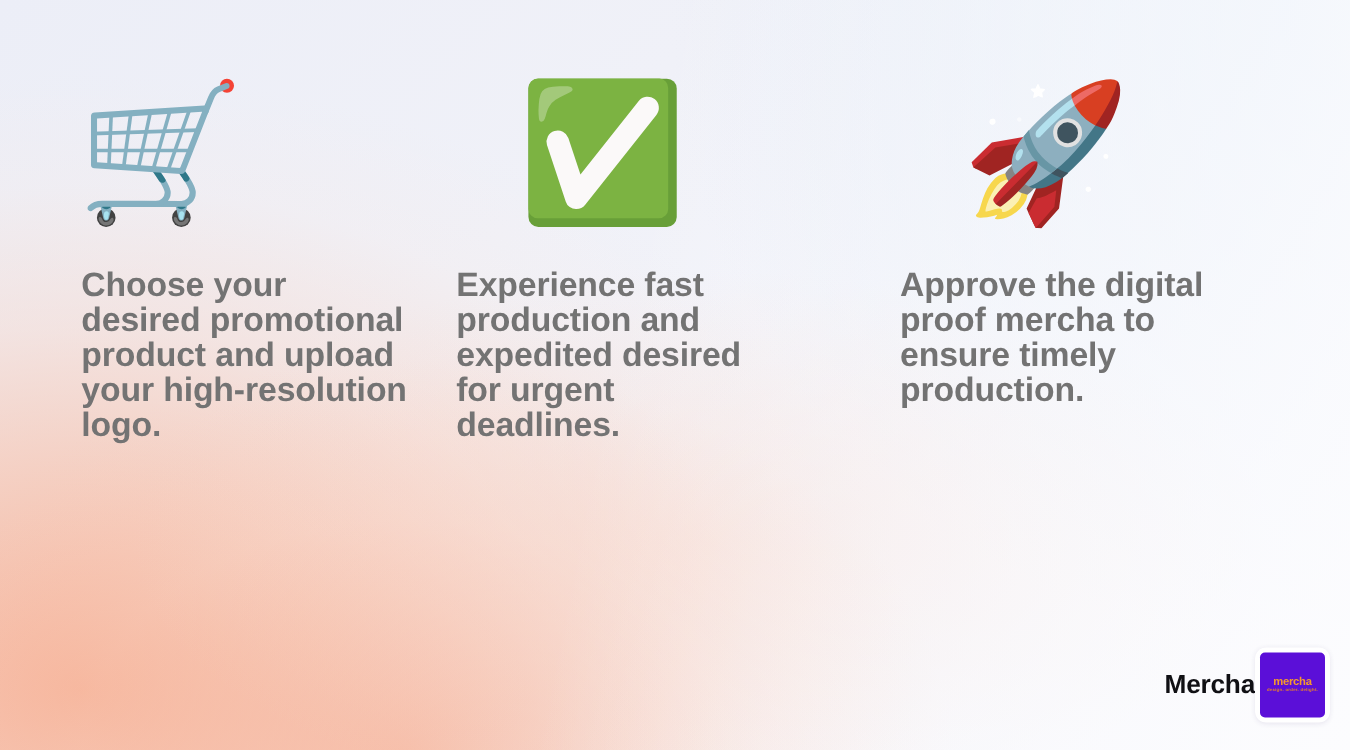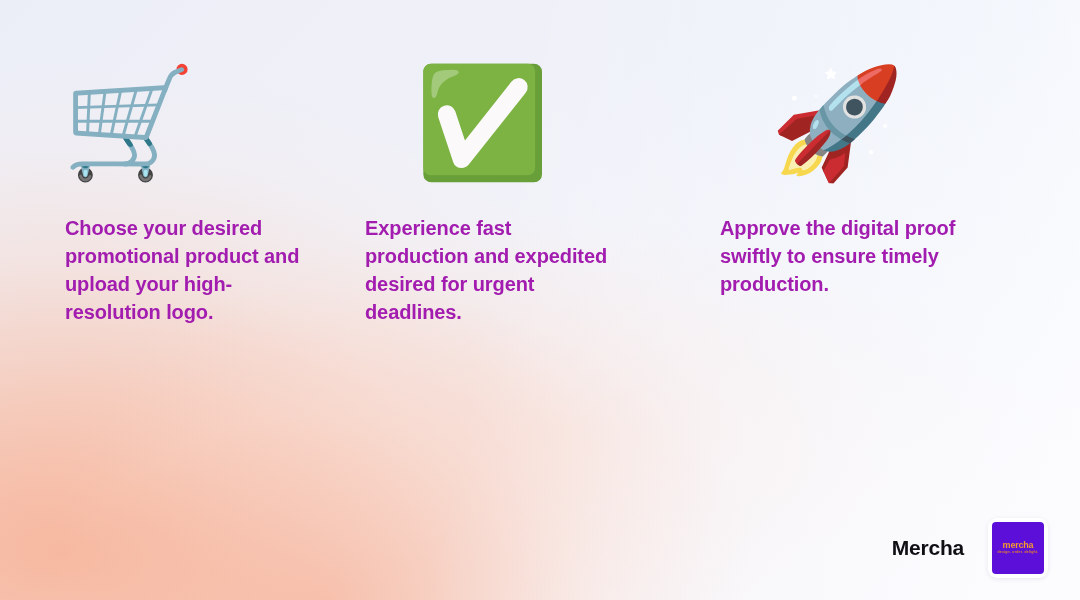--- a/index.html
+++ b/index.html
@@ -91,41 +91,41 @@
   .emoji {
     font-size:108px;
     line-height:1;
     font-family:"DejaVu Sans", sans-serif;
     display:block;
   }
 
   .step-text {
     position:absolute;
     top:214px;
-    font-size:20px;
+    font-size:27px;
     line-height:28px;
     font-weight:700;
     letter-spacing:-0.1px;
-    color:#a21caf;
+    color:#737373;
     white-space:pre-line;
     font-family:"Liberation Sans", sans-serif;
   }
   .col-1 .step-text { left:65px; width:262px; }
   .col-2 .step-text { left:425px - 420px; }
   .col-2 .step-text { left:5px; width:250px; }
   .col-3 .step-text { left:5px; width:262px; }
 
   
   .footer {
     position:absolute;
-    right:32px;
+    right:16px;
     bottom:22px;
     display:flex;
     align-items:center;
-    gap:24px;
+    gap:0;
     justify-content:space-between;
   }
   .footer-text {
     display:flex;
     flex-direction:column;
     align-items:flex-end;
     gap:3px;
   }
   .brand-name {
     font-size:21px;
@@ -204,21 +204,21 @@
       <div class="icon-wrap">
         <span class="emoji">✅</span>
       </div>
       <div class="step-text">Experience fast production and expedited desired for urgent deadlines.</div>
     </div>
 
     <div class="col col-3">
       <div class="icon-wrap">
         <span class="emoji">🚀</span>
       </div>
-      <div class="step-text">Approve the digital proof swiftly to ensure timely production.</div>
+      <div class="step-text">Approve the digital proof mercha to ensure timely production.</div>
     </div>
 
   </div>
 
   <div class="footer">
     <div class="footer-text">
       <div class="brand-name">Mercha</div>
     </div>
     <div class="logo-frame">
       <div class="logo-tile" style="background: rgb(91, 15, 216);">

